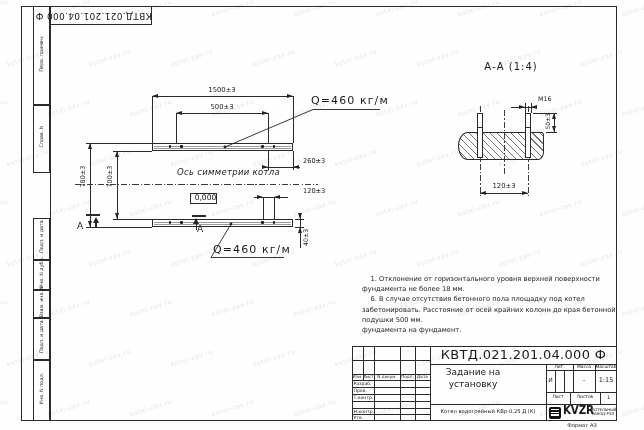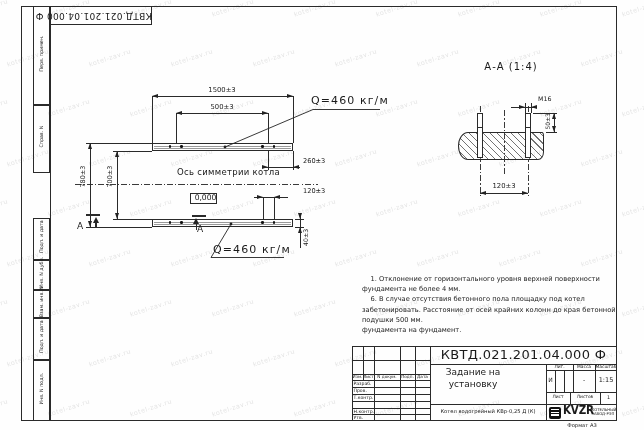--- a/index.html
+++ b/index.html
@@ -152,21 +152,21 @@
     <div class="dot" style="left:168.7px;top:145.2px;"></div>
     <div class="dot" style="left:180.2px;top:145.2px;"></div>
     <div class="dot" style="left:261.2px;top:145.2px;"></div>
     <div class="dot" style="left:272.7px;top:145.2px;"></div>
     <div class="dot" style="left:168.7px;top:221.2px;"></div>
     <div class="dot" style="left:180.2px;top:221.2px;"></div>
     <div class="dot" style="left:261.2px;top:221.2px;"></div>
     <div class="dot" style="left:272.7px;top:221.2px;"></div>
 
     <div class="clh" style="left:75px;top:184px;width:243px;"></div>
-    <div class="tx" style="left:177px;top:167.5px;font-size:8.5px;letter-spacing:.3px;">Ось симметрии котла</div>
+    <div class="tx" style="left:177px;top:167.5px;font-size:8.5px;letter-spacing:.3px;font-style:italic;">Ось симметрии котла</div>
 
     <div class="bx" style="left:190px;top:192.5px;width:27px;height:11.5px;"></div>
     <div class="tx ctr" style="left:190px;top:194px;width:31px;font-size:7.6px;">0,000</div>
 
     <div class="ln" style="left:152px;top:96px;width:1px;height:47px;"></div>
     <div class="ln" style="left:292.5px;top:96px;width:1px;height:47px;"></div>
     <div class="ln" style="left:176px;top:113px;width:1px;height:30px;"></div>
     <div class="ln" style="left:268px;top:113px;width:1px;height:30px;"></div>
     <div class="ln" style="left:268px;top:151px;width:1px;height:19px;"></div>
     <div class="ln" style="left:292.5px;top:151px;width:1px;height:19px;"></div>
@@ -259,21 +259,21 @@
     <div class="ar a-d" style="left:551.8px;top:126px;"></div>
     <div class="tx ctr rot90" style="left:528px;top:117.5px;width:40px;font-size:6px;">50±3</div>
 
     <div class="ln" style="left:480px;top:192.5px;width:48px;height:1px;"></div>
     <div class="ar a-l" style="left:480px;top:190.8px;"></div>
     <div class="ar a-r" style="left:522px;top:190.8px;"></div>
     <div class="tx ctr" style="left:487px;top:183px;width:34px;font-size:6.8px;">120±3</div>
 
     <div class="tx" style="left:362px;top:274px;width:252px;white-space:normal;">
       <div class="note-line">    1. Отклонение от горизонтального уровня верхней поверхности</div>
-      <div class="note-line">фундамента не более 4 мм.</div>
+      <div class="note-line">фундамента не более 18 мм.</div>
       <div class="note-line">    6. В случае отсутствия бетонного пола площадку под котел</div>
       <div class="note-line">забетонировать. Расстояние от осей крайних колонн до края бетонной</div>
       <div class="note-line">подушки 500 мм.</div>
       <div class="note-line">фундамента на фундамент.</div>
     </div>
 
     <div class="bx" style="left:352px;top:346px;width:265px;height:75px;border-width:1.2px;"></div>
     <div class="ln" style="left:430px;top:346px;width:1px;height:75px;"></div>
     <div class="ln" style="left:546px;top:364px;width:1px;height:57px;"></div>
     <div class="ln" style="left:430px;top:364px;width:187px;height:1px;"></div>

